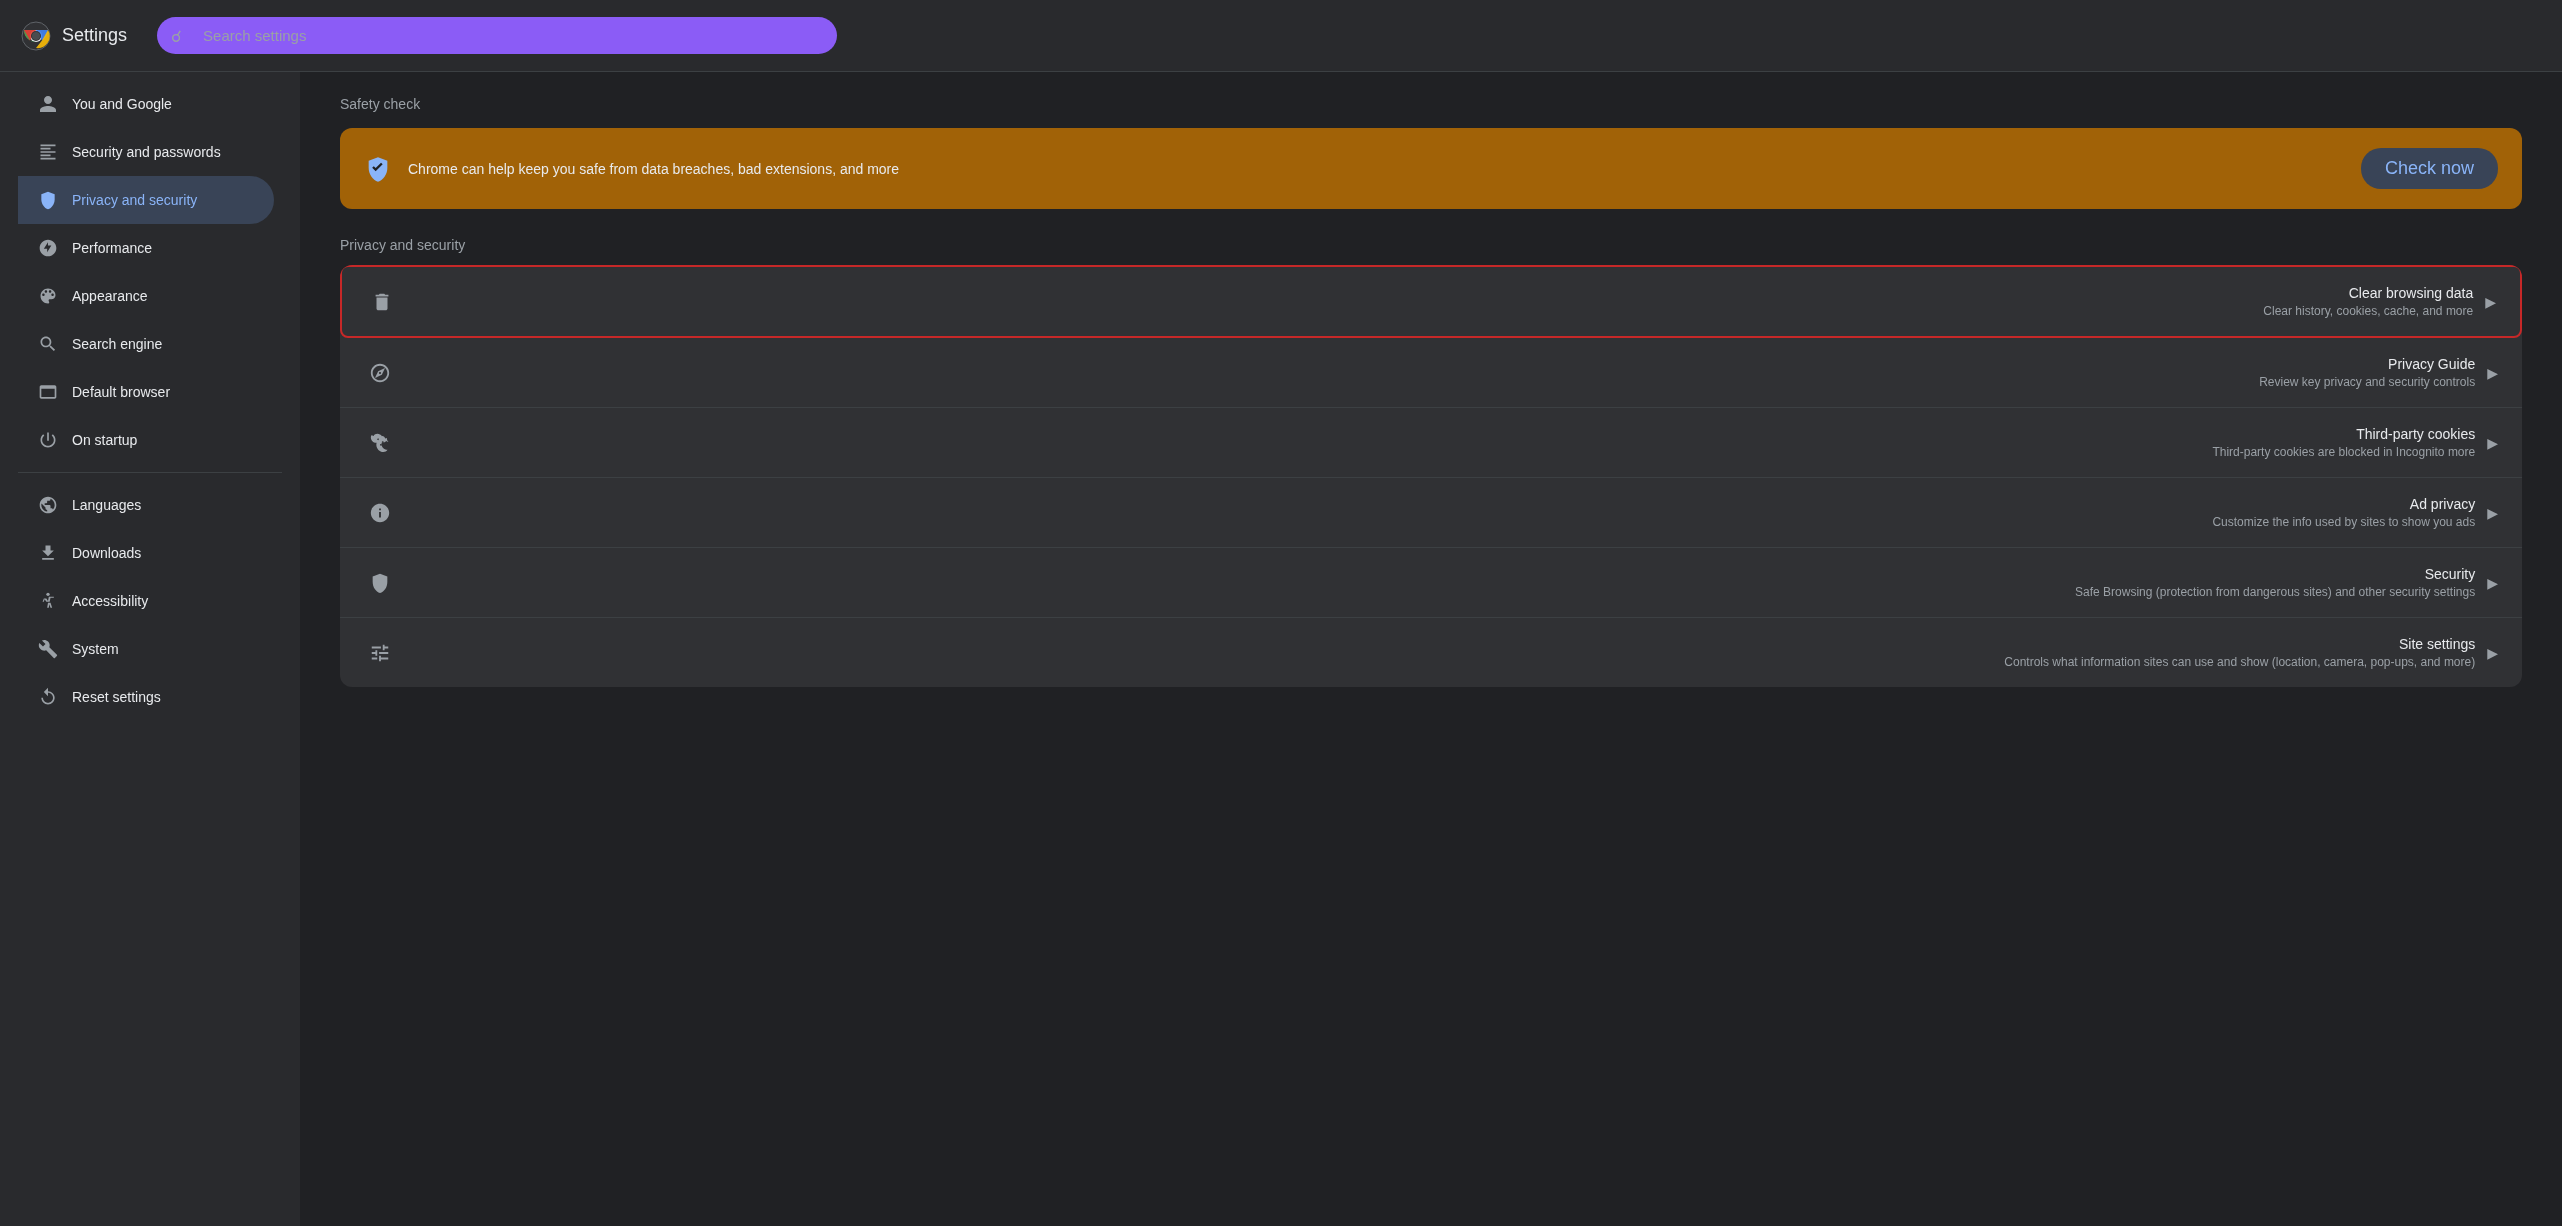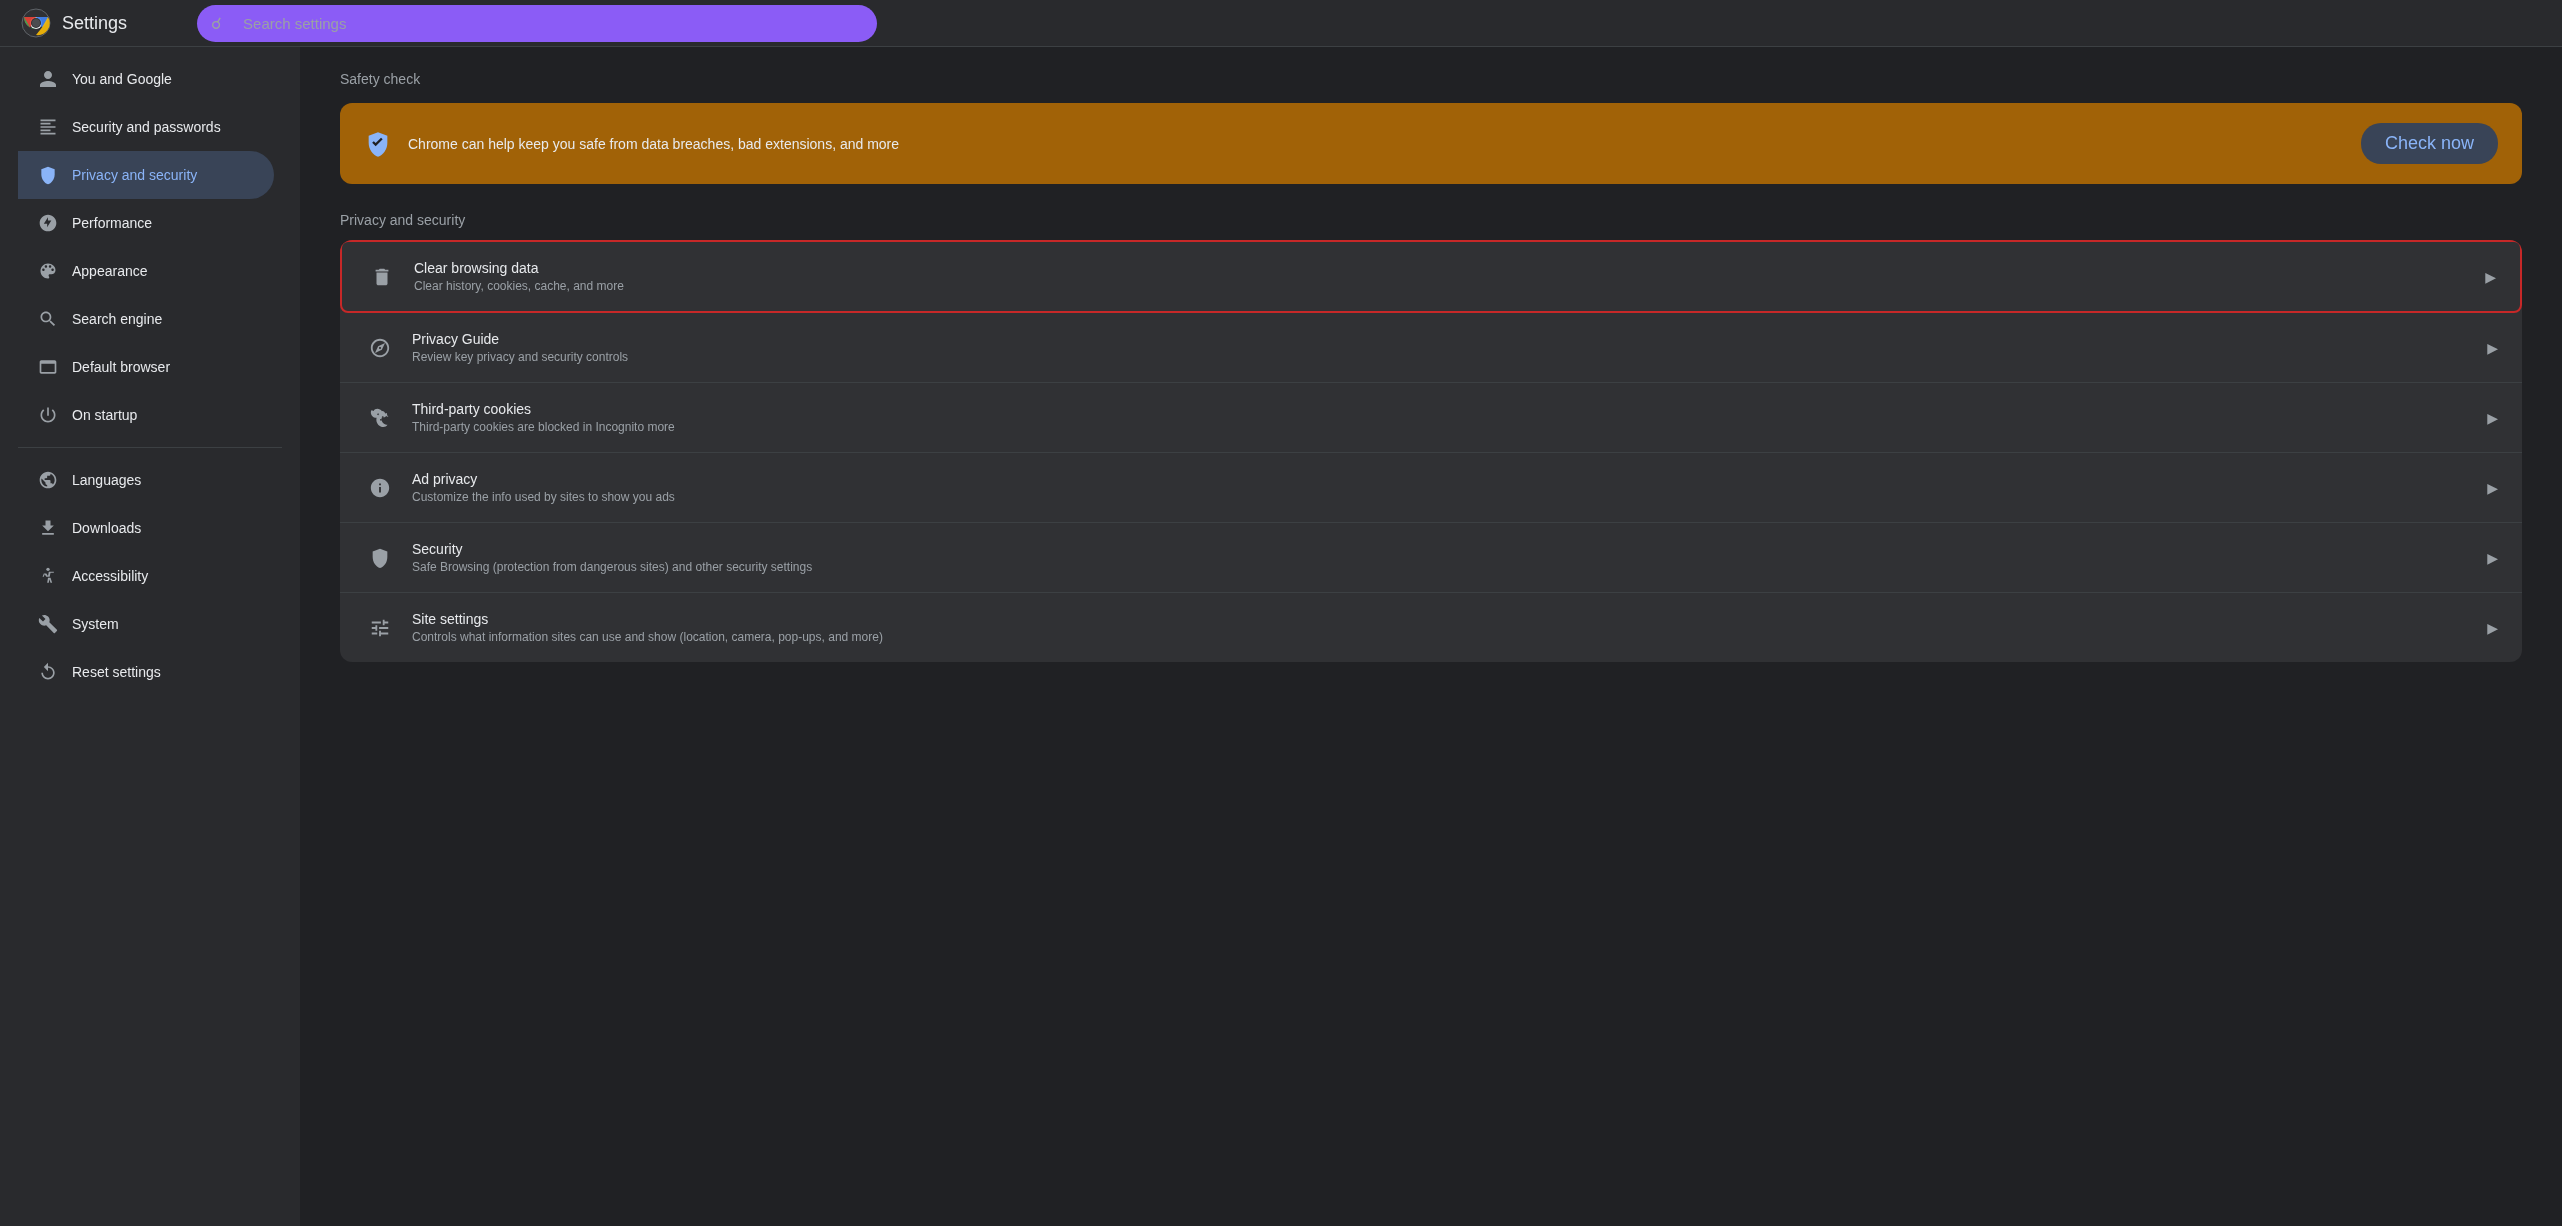--- a/index.html
+++ b/index.html
@@ -14,23 +14,22 @@
       flex-direction: column;
     }
 
     
     .header {
       display: flex;
       align-items: center;
       padding: 10px 20px;
       background: #292a2d;
       border-bottom: 1px solid #3c4043;
-      height: 47px;
+      height: 72px;
       flex-shrink: 0;
-      gap: 40px;
     }
 
     .logo-area {
       display: flex;
       align-items: center;
       gap: 10px;
       margin-right: 30px;
     }
 
     .logo-icon {
@@ -193,20 +192,21 @@
     .privacy-section-title {
       font-size: 14px;
       color: #9aa0a6;
       margin-bottom: 12px;
     }
 
     .settings-list {
       background: #303134;
       border-radius: 12px;
       overflow: hidden;
+      text-align: right;
     }
 
     .settings-item {
       display: flex;
       align-items: center;
       padding: 18px 24px;
       border-bottom: 1px solid #3c4043;
       cursor: pointer;
       transition: background 0.15s;
     }

